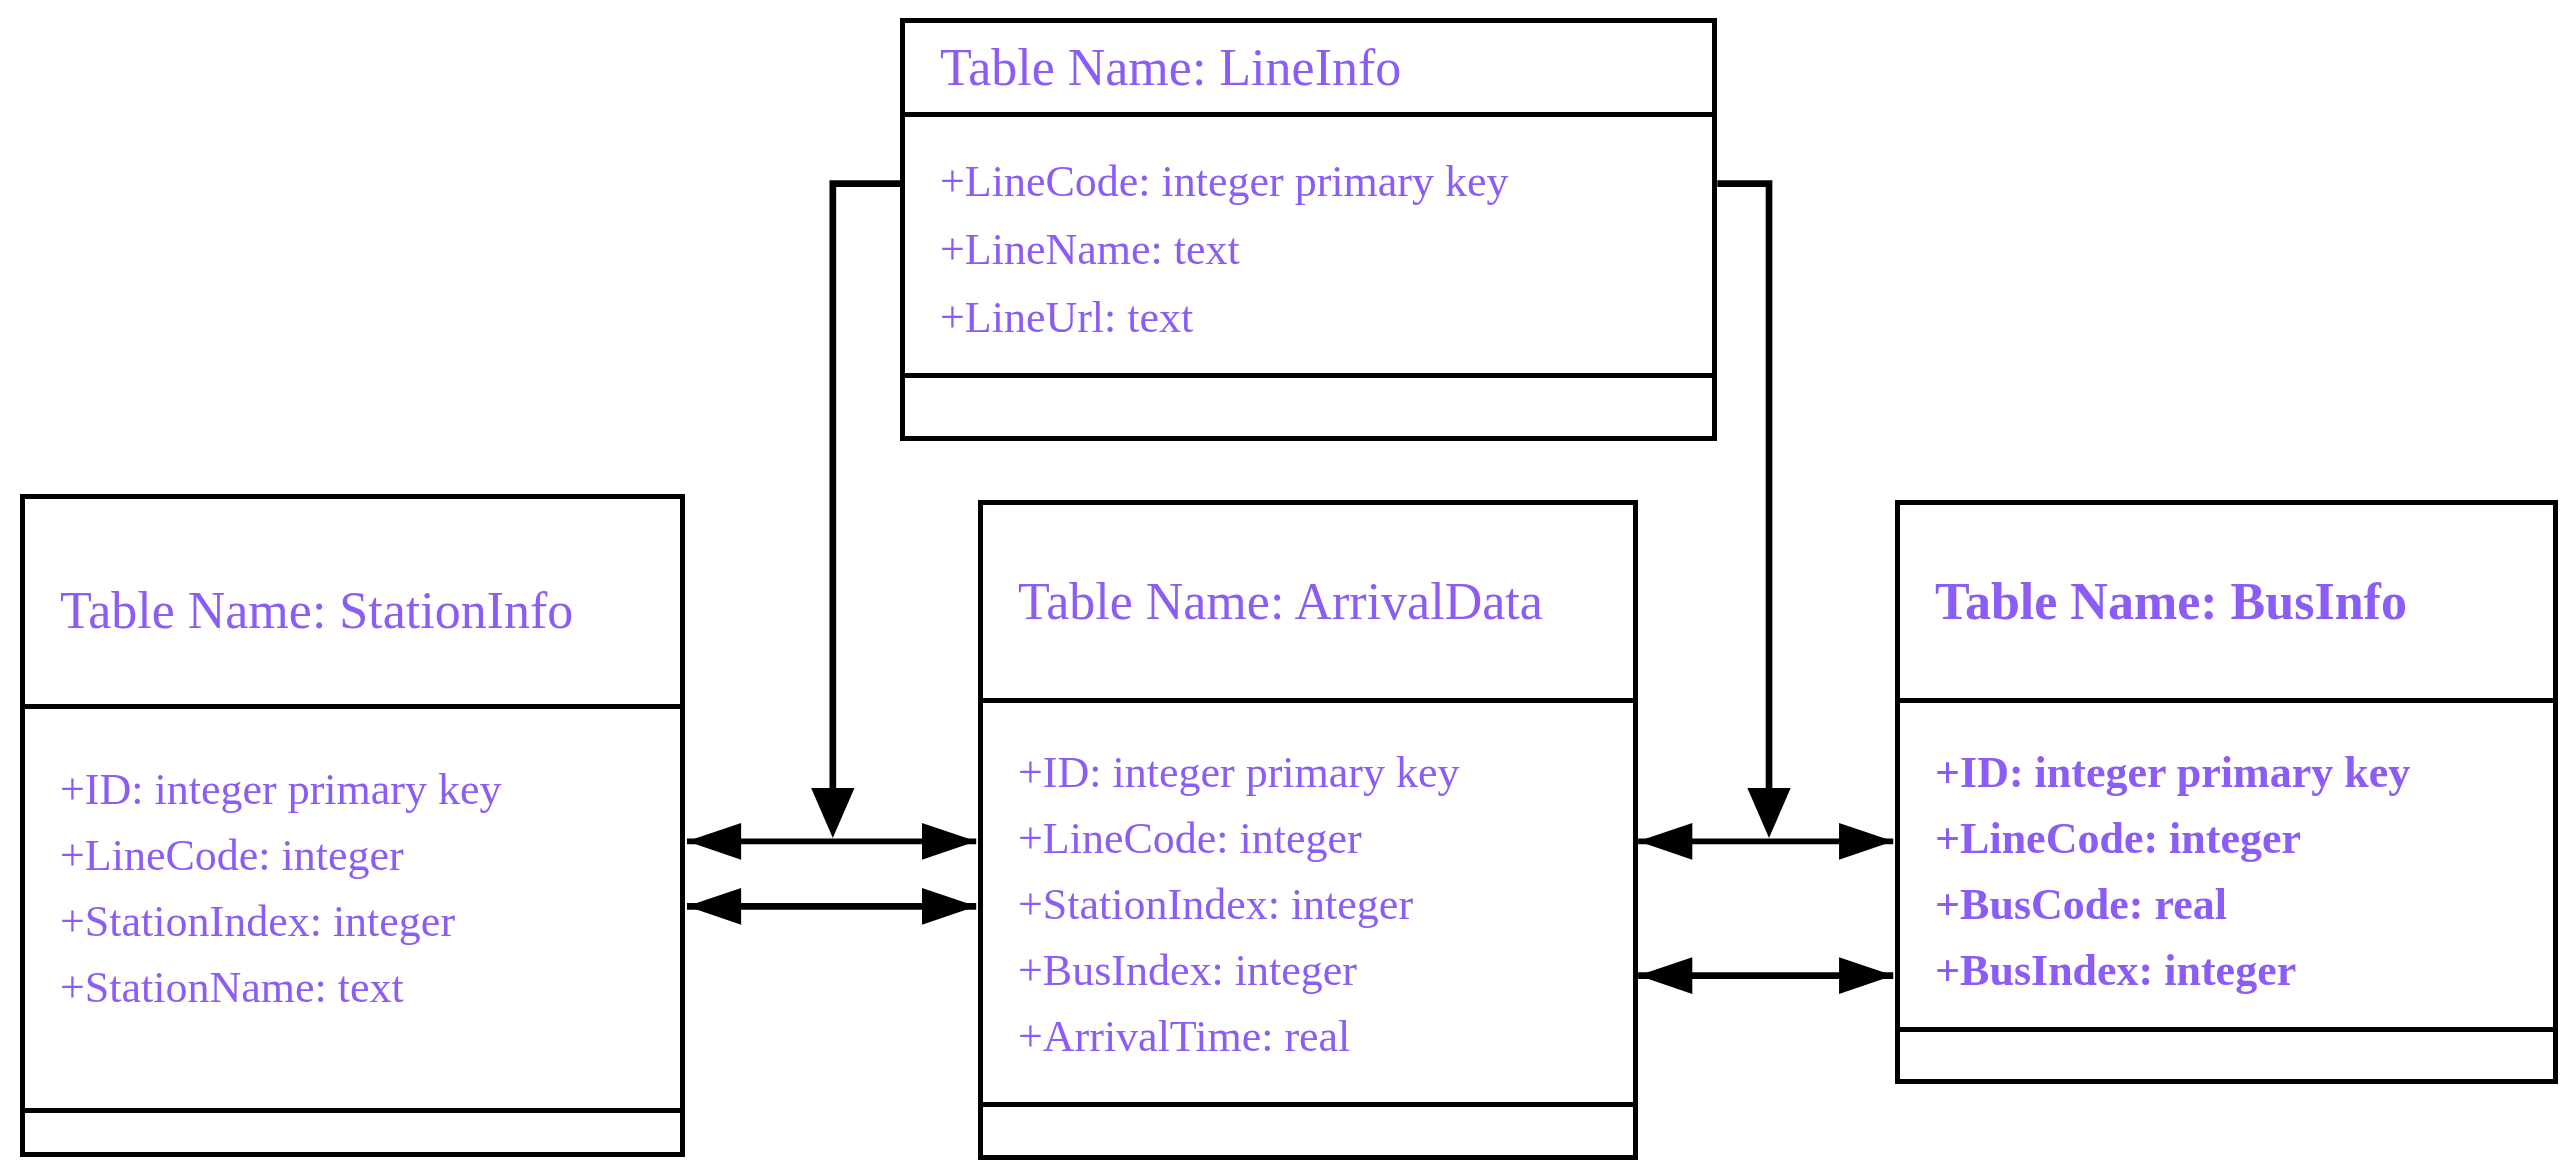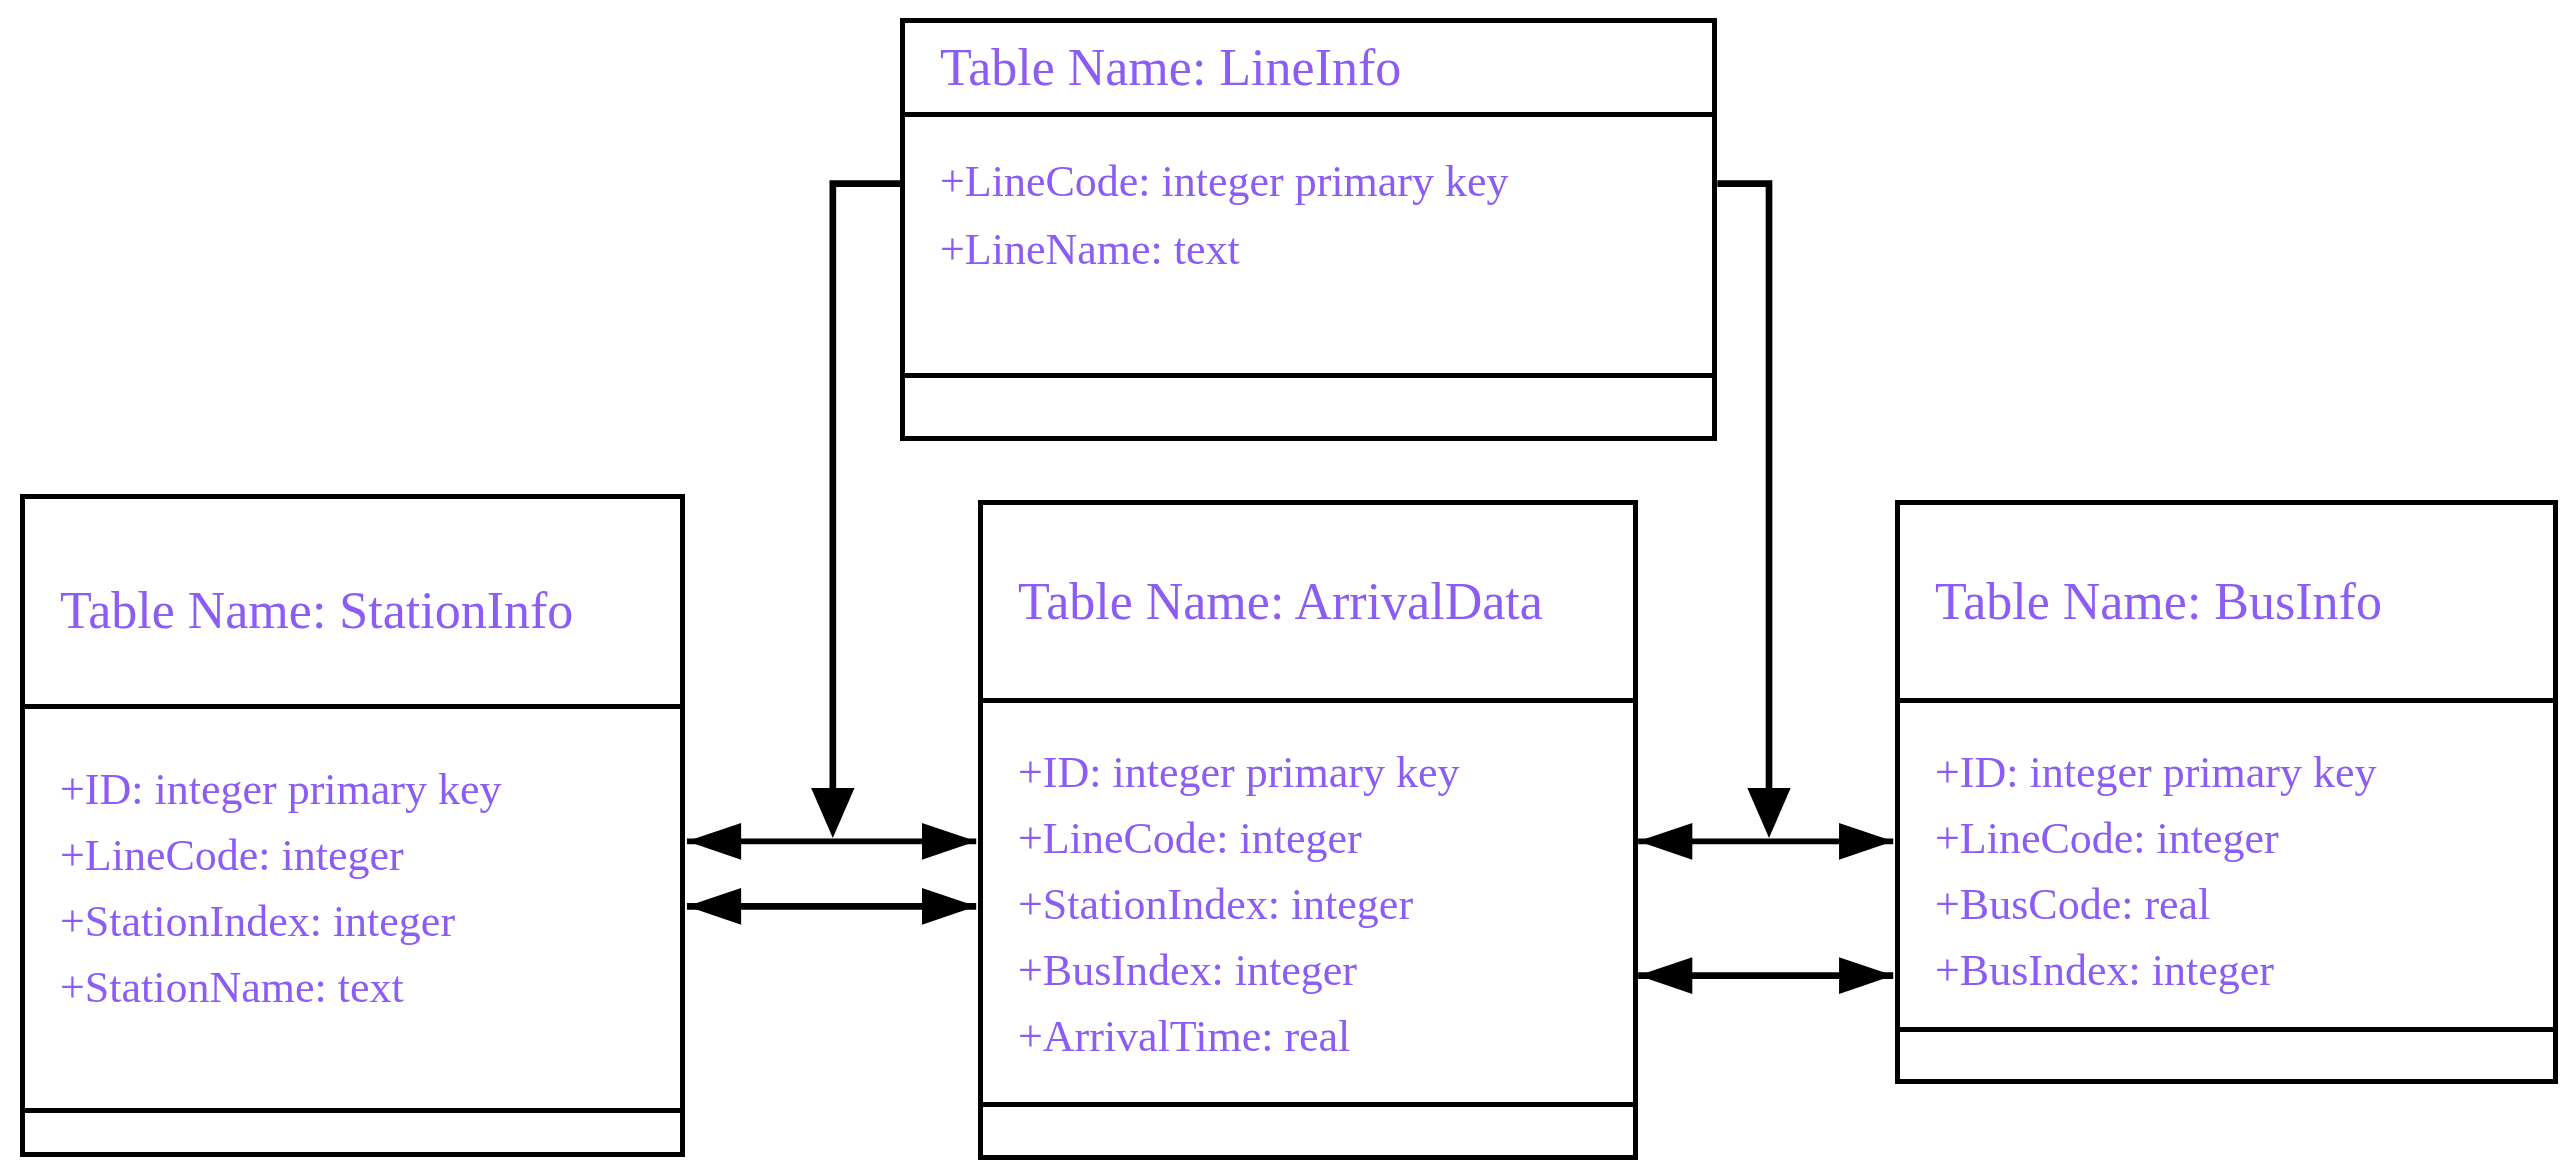--- a/index.html
+++ b/index.html
@@ -47,20 +47,21 @@
 </head>
 <body>
 
 <div id="canvas">
 
   <div class="tbox lh82" style="left:900px; top:18.3px; width:817px; height:423px;">
     <div class="tb-title" style="height:94px;">Table Name: LineInfo</div>
     <div class="tb-fields" style="height:261px; padding-top:31px;">
       <div class="frow">+LineCode: integer primary key</div>
       <div class="frow">+LineName: text</div>
+      <div class="frow">+LineUrl: text</div>
     </div>
     <div class="tb-footer"></div>
   </div>
 
   <div class="tbox" style="left:20px; top:494px; width:665px; height:663px;">
     <div class="tb-title" style="height:193px;margin-top:17px;">Table Name: StationInfo</div>
     <div class="tb-fields" style="height:404px; padding-top:48px;">
       <div class="frow">+ID: integer primary key</div>
       <div class="frow">+LineCode: integer</div>
       <div class="frow">+StationIndex: integer</div>
@@ -74,21 +75,21 @@
     <div class="tb-fields" style="height:404px; padding-top:37px;">
       <div class="frow">+ID: integer primary key</div>
       <div class="frow">+LineCode: integer</div>
       <div class="frow">+StationIndex: integer</div>
       <div class="frow">+BusIndex: integer</div>
       <div class="frow">+ArrivalTime: real</div>
     </div>
     <div class="tb-footer"></div>
   </div>
 
-  <div class="tbox" style="left:1895px; top:500px; width:663px; height:584px;">
+  <div class="tbox" style="left:1895px; top:500px; width:663px; height:584px;font-weight:bold;">
     <div class="tb-title" style="height:198px;">Table Name: BusInfo</div>
     <div class="tb-fields" style="height:329px; padding-top:37px;">
       <div class="frow">+ID: integer primary key</div>
       <div class="frow">+LineCode: integer</div>
       <div class="frow">+BusCode: real</div>
       <div class="frow">+BusIndex: integer</div>
     </div>
     <div class="tb-footer"></div>
   </div>
 

